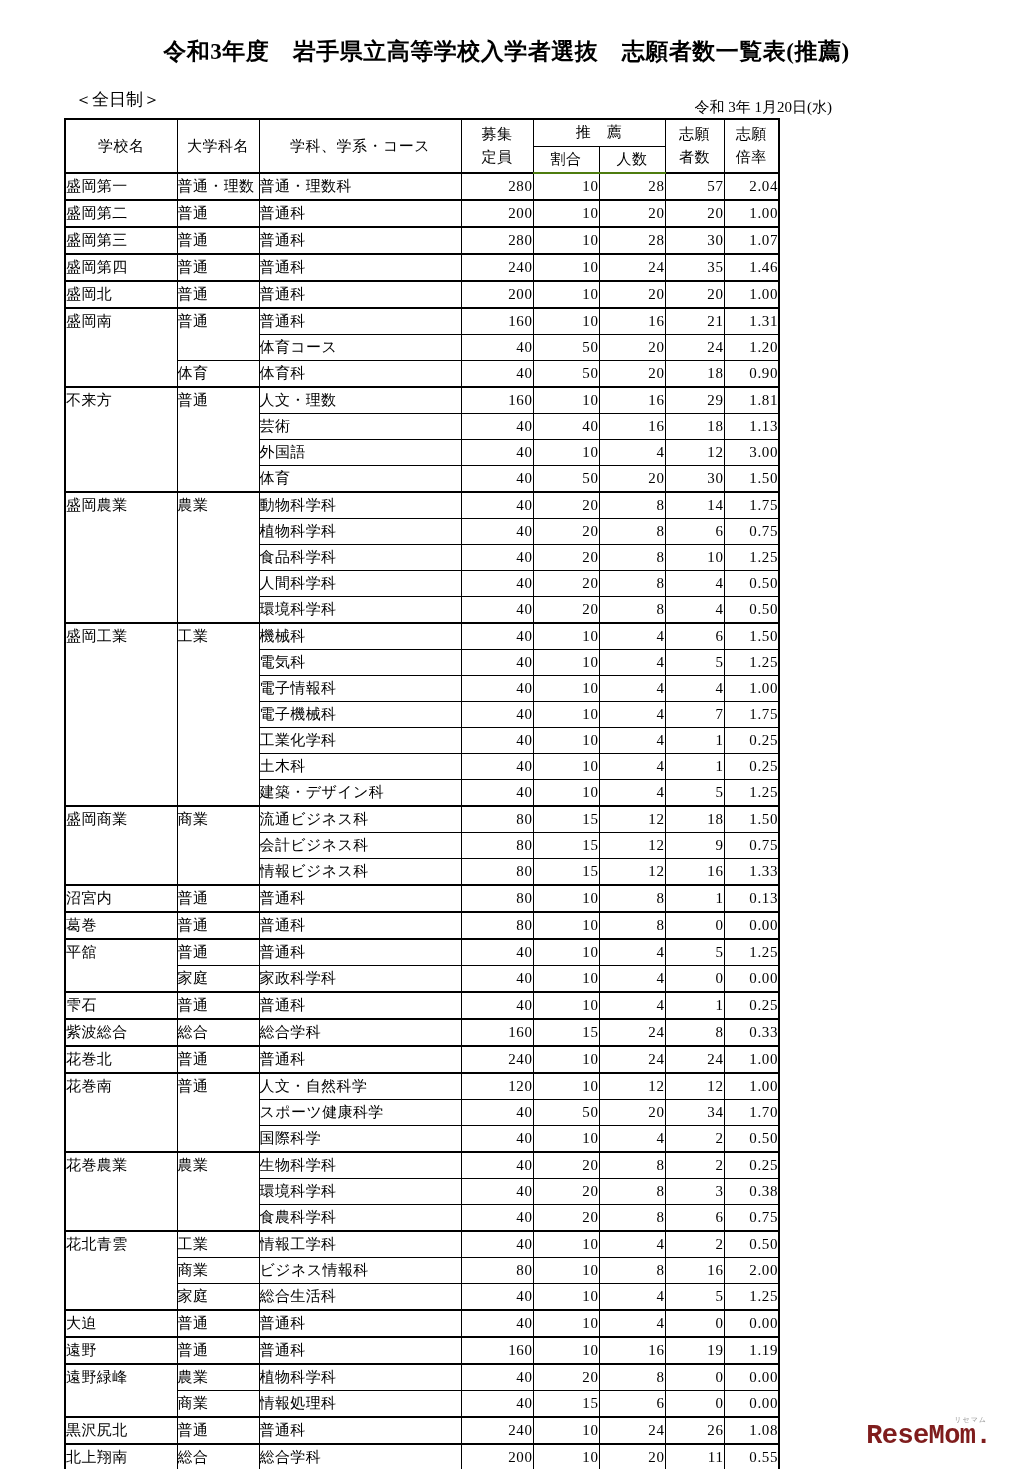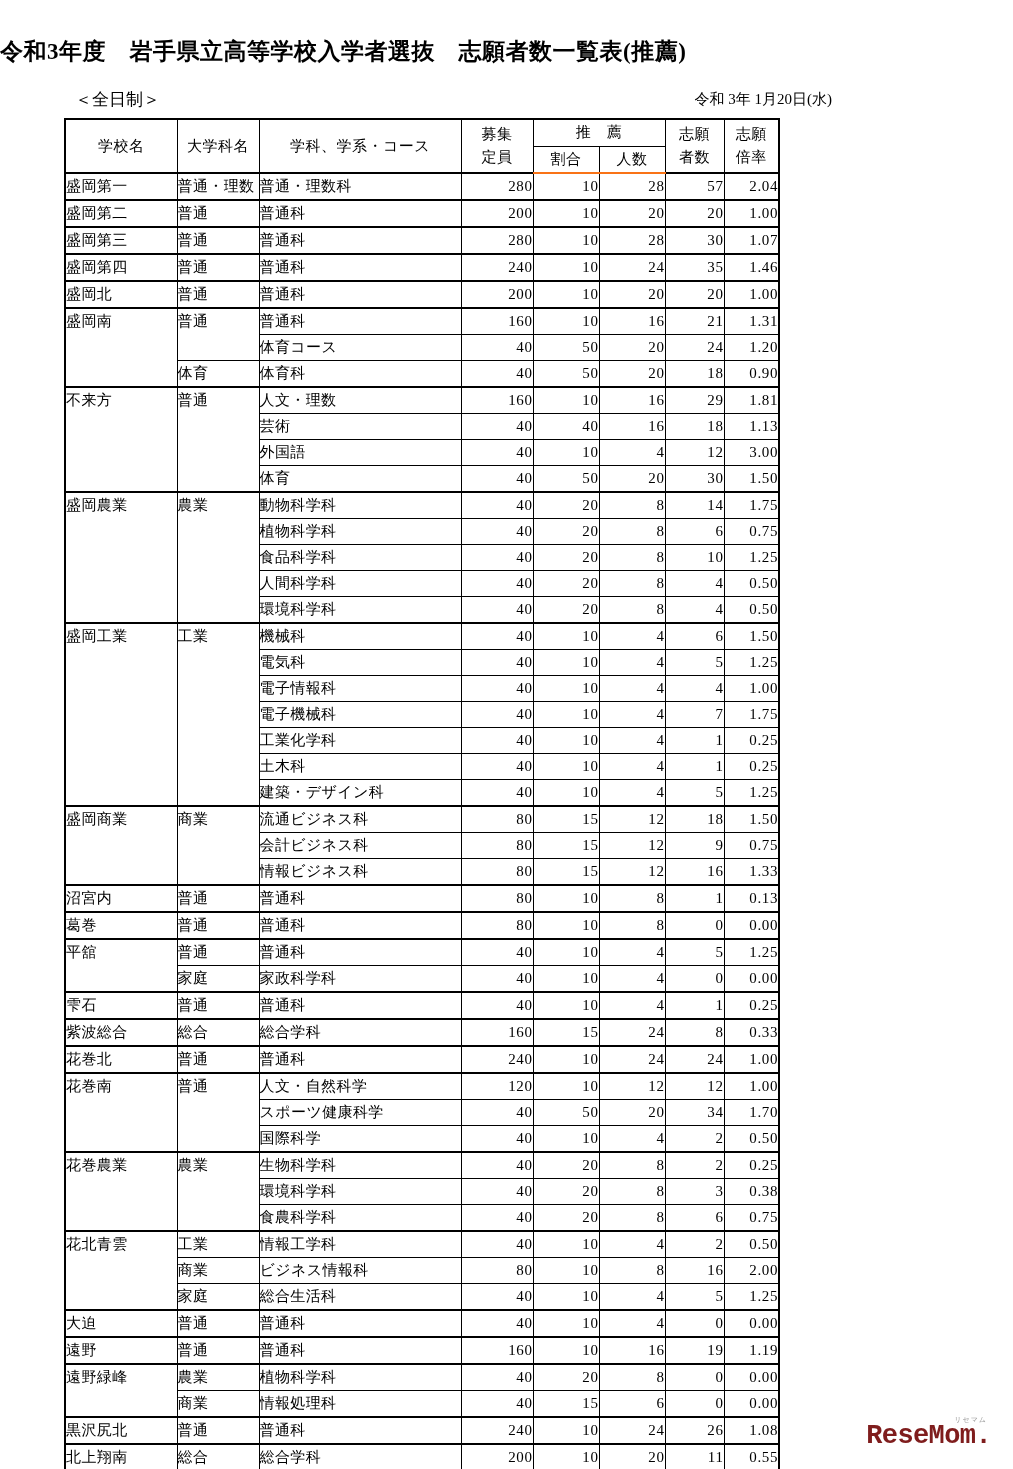--- a/index.html
+++ b/index.html
@@ -21,21 +21,21 @@
     width: 1013px;
     height: 1469px;
   }
 
   
   .doc-title {
     position: absolute;
     top: 36px;
     left: 0;
     width: 1013px;
-    text-align: left;
+    text-align: center;
     font-size: 23px;
     font-weight: bold;
     letter-spacing: 0.5px;
     white-space: pre;
   }
 
   
   .subline {
     position: absolute;
     top: 88px;
@@ -46,21 +46,21 @@
   .mode-label {
     position: absolute;
     left: 75px;
     top: 0;
     font-size: 17px;
     white-space: pre;
   }
   .issue-date {
     position: absolute;
     right: 35px;
-    top: 2px;
+    top: 10px;
     font-size: 15px;
     white-space: pre;
     margin-left: 24px;
   }
 
   
   .table-wrap {
     position: absolute;
     top: 118px;
     left: 64px;
@@ -126,21 +126,21 @@
   td.t-school, th.h-school { border-left: 2px solid #000; border-right: 2px solid #000; }
   td.t-course, th.h-course { border-right: 2px solid #000; }
   td.r-rate, th.h-rate     { border-right: 2px solid #000; }
   th.h-dept, td.t-dept     { border-right: 2px solid #000; }
   th.h-cap, td.c-cap-cell  { border-right: 2px solid #000; text-align: right; }
   th.h-rec                 { border-right: 2px solid #000; }
   th.h-num, td.c-num-cell  { border-right: 2px solid #000; }
   th.h-appl, td.c-appl-cell{ border-right: 2px solid #000; }
 
   tbody tr:last-child > td { border-bottom: 2px solid #000; }
-  thead tr.hrow2 th { border-bottom: 2px solid #f97316; }
+  thead tr.hrow2 th { border-bottom: 2px solid #4d7c0f; }
 
   
   .brand {
     position: absolute;
     right: 22px;
     bottom: 18px;
     font-family: Liberation Mono, monospace;
     font-size: 27px;
     font-weight: bold;
     color: #7f1d1d;

